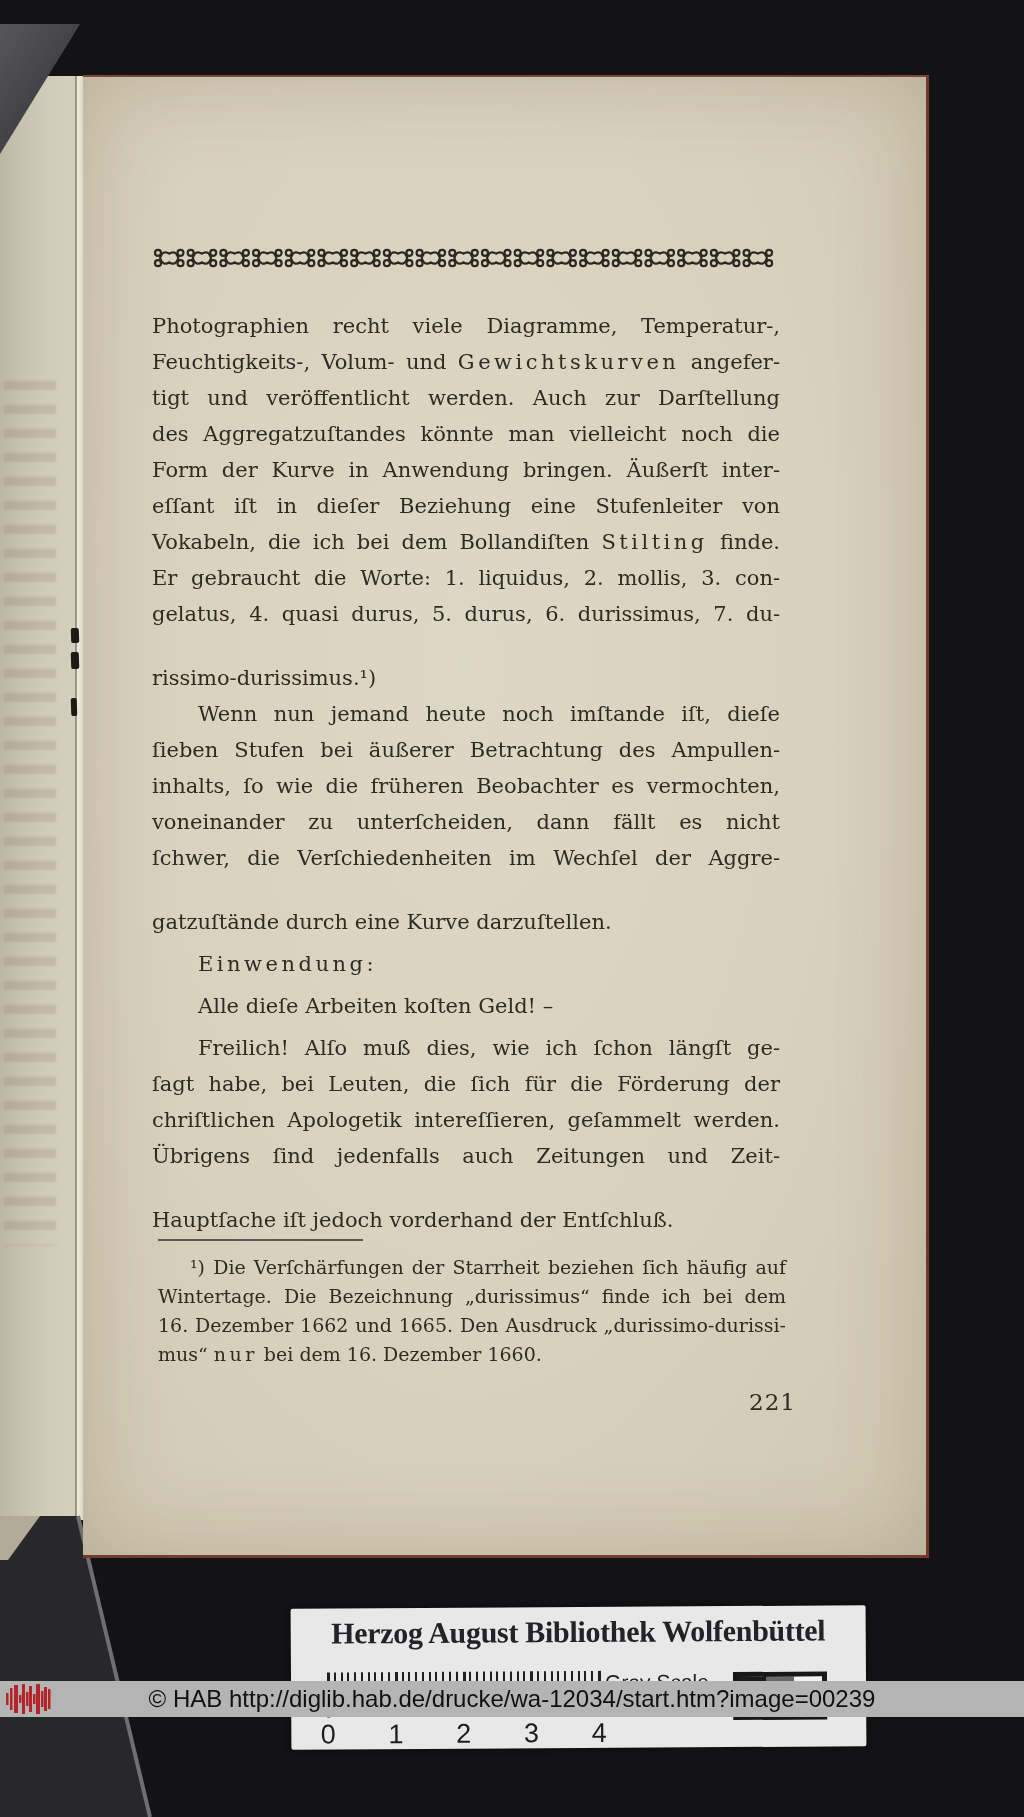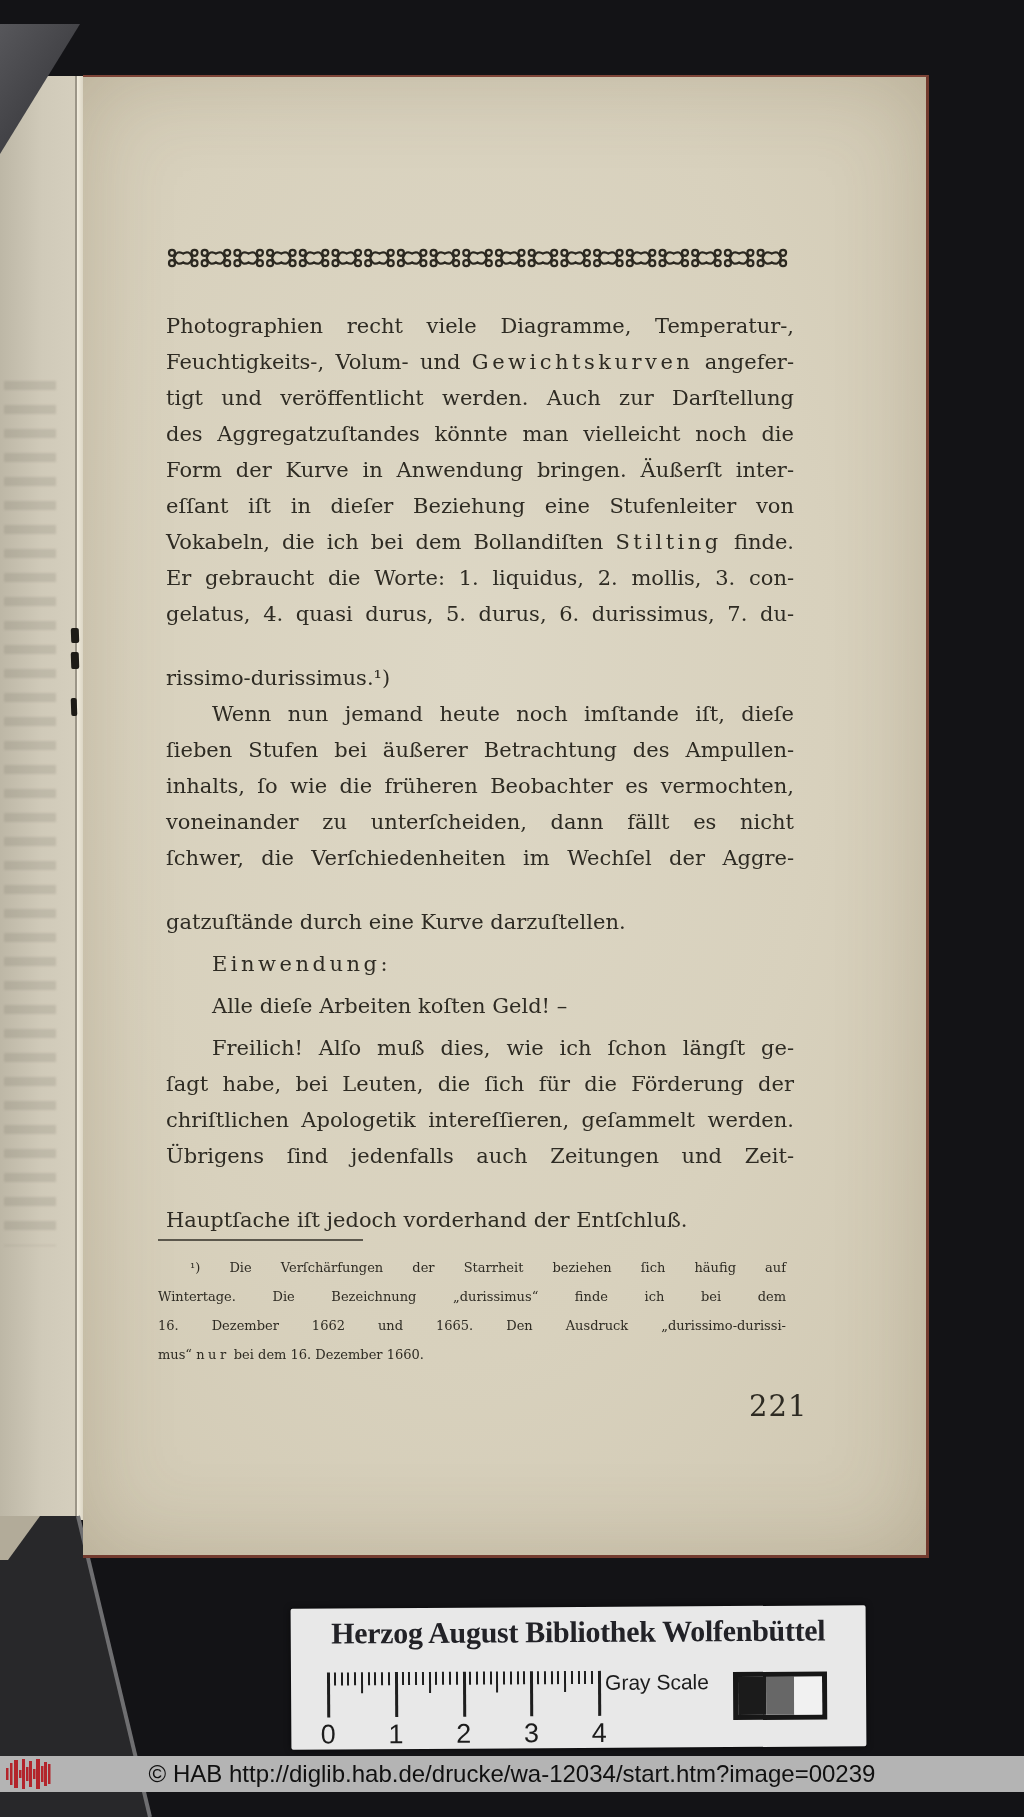--- a/index.html
+++ b/index.html
@@ -24,33 +24,33 @@
   .m3{top:698px;height:18px;width:6px;}
   .cradle{position:absolute;left:0;top:1500px;}
 
   
   .page{position:absolute;left:83px;top:75px;width:843px;height:1478px;
     background:radial-gradient(ellipse at 45% 40%, #ddd7c5 0%, #d8d1bd 55%, #cfc7b1 100%);
     border-top:2px solid rgba(112,46,34,.85);
     border-right:3px solid rgba(104,43,32,.9);
     border-bottom:3px solid rgba(104,43,32,.9);
     box-shadow:inset 0 0 90px rgba(96,76,44,.22);}
-  .text-block{position:absolute;left:83px;top:170px;width:628px;}
+  .text-block{position:absolute;left:69px;top:170px;width:628px;}
   .ornament{display:block;margin:0 0 39px 1px;}
   .tline{font-size:21px;line-height:36px;color:#2e2b23;text-align:justify;text-align-last:justify;}
   .tline.last{text-align-last:left;margin-top:28px;}
   .tline.indent{padding-left:46px;}
   .tline.gap{margin-top:6px;}
   .sperr{letter-spacing:3.5px;}
   .footnote{position:absolute;left:75px;top:1162px;width:628px;}
   .fn-sep{width:205px;height:2px;background:#5b574c;margin-bottom:12px;}
-  .fn-line{font-size:13px;line-height:29px;color:#2e2b23;text-align:justify;text-align-last:justify;}
+  .fn-line{font-size:19px;line-height:29px;color:#2e2b23;text-align:justify;text-align-last:justify;}
   .fn-line.last{text-align-last:left;}
   .fn-line.indent{padding-left:32px;}
-  .pagenum{position:absolute;left:666px;top:1312px;font-size:29px;color:#2e2b23;letter-spacing:1px;}
+  .pagenum{position:absolute;left:666px;top:1312px;font-size:23px;color:#2e2b23;letter-spacing:1px;}
 
   
   .label{position:absolute;left:291px;top:1607px;width:575px;height:141px;background:#e8e8e8;
     border-radius:2px;transform:rotate(-0.35deg);box-shadow:0 0 6px rgba(0,0,0,.6);}
   .label-title{position:absolute;left:0;top:8px;width:100%;text-align:center;
     font-family:"Liberation Serif", "DejaVu Serif", serif;font-weight:bold;font-size:30px;
     letter-spacing:-0.3px;color:#222227;}
   .ruler{position:absolute;left:36px;top:64px;width:290px;height:76px;}
   .tick{position:absolute;top:0;width:2px;background:#1e1e1e;}
   .tick.mm{height:13px;}
@@ -61,21 +61,21 @@
   .grayscale-label{position:absolute;left:314px;top:64px;
     font-family:"Liberation Sans",sans-serif;font-size:21px;font-weight:500;color:#1c1c1c;}
   .swatches{position:absolute;left:442px;top:66px;width:84px;height:38px;
     border:5px solid #171717;display:flex;}
   .sw{flex:1 1 0;}
   .sw-black{background:#1b1b1b;}
   .sw-gray{background:#676767;}
   .sw-white{background:#f1f1f1;}
 
   
-  .footer{position:absolute;left:0;top:1756px;width:1024px;height:36px;background:#b4b4b4;}
+  .footer{position:absolute;left:0;top:1681px;width:1024px;height:36px;background:#b4b4b4;}
   .copyright{width:100%;text-align:center;line-height:36px;
     font-family:"Liberation Sans",sans-serif;font-size:24px;color:#101010;}
   .hab-logo{position:absolute;left:5px;top:2px;}
 </style>
 </head>
 <body>
 
 <div class="canvas">
 
   <div class="facing-strip">

